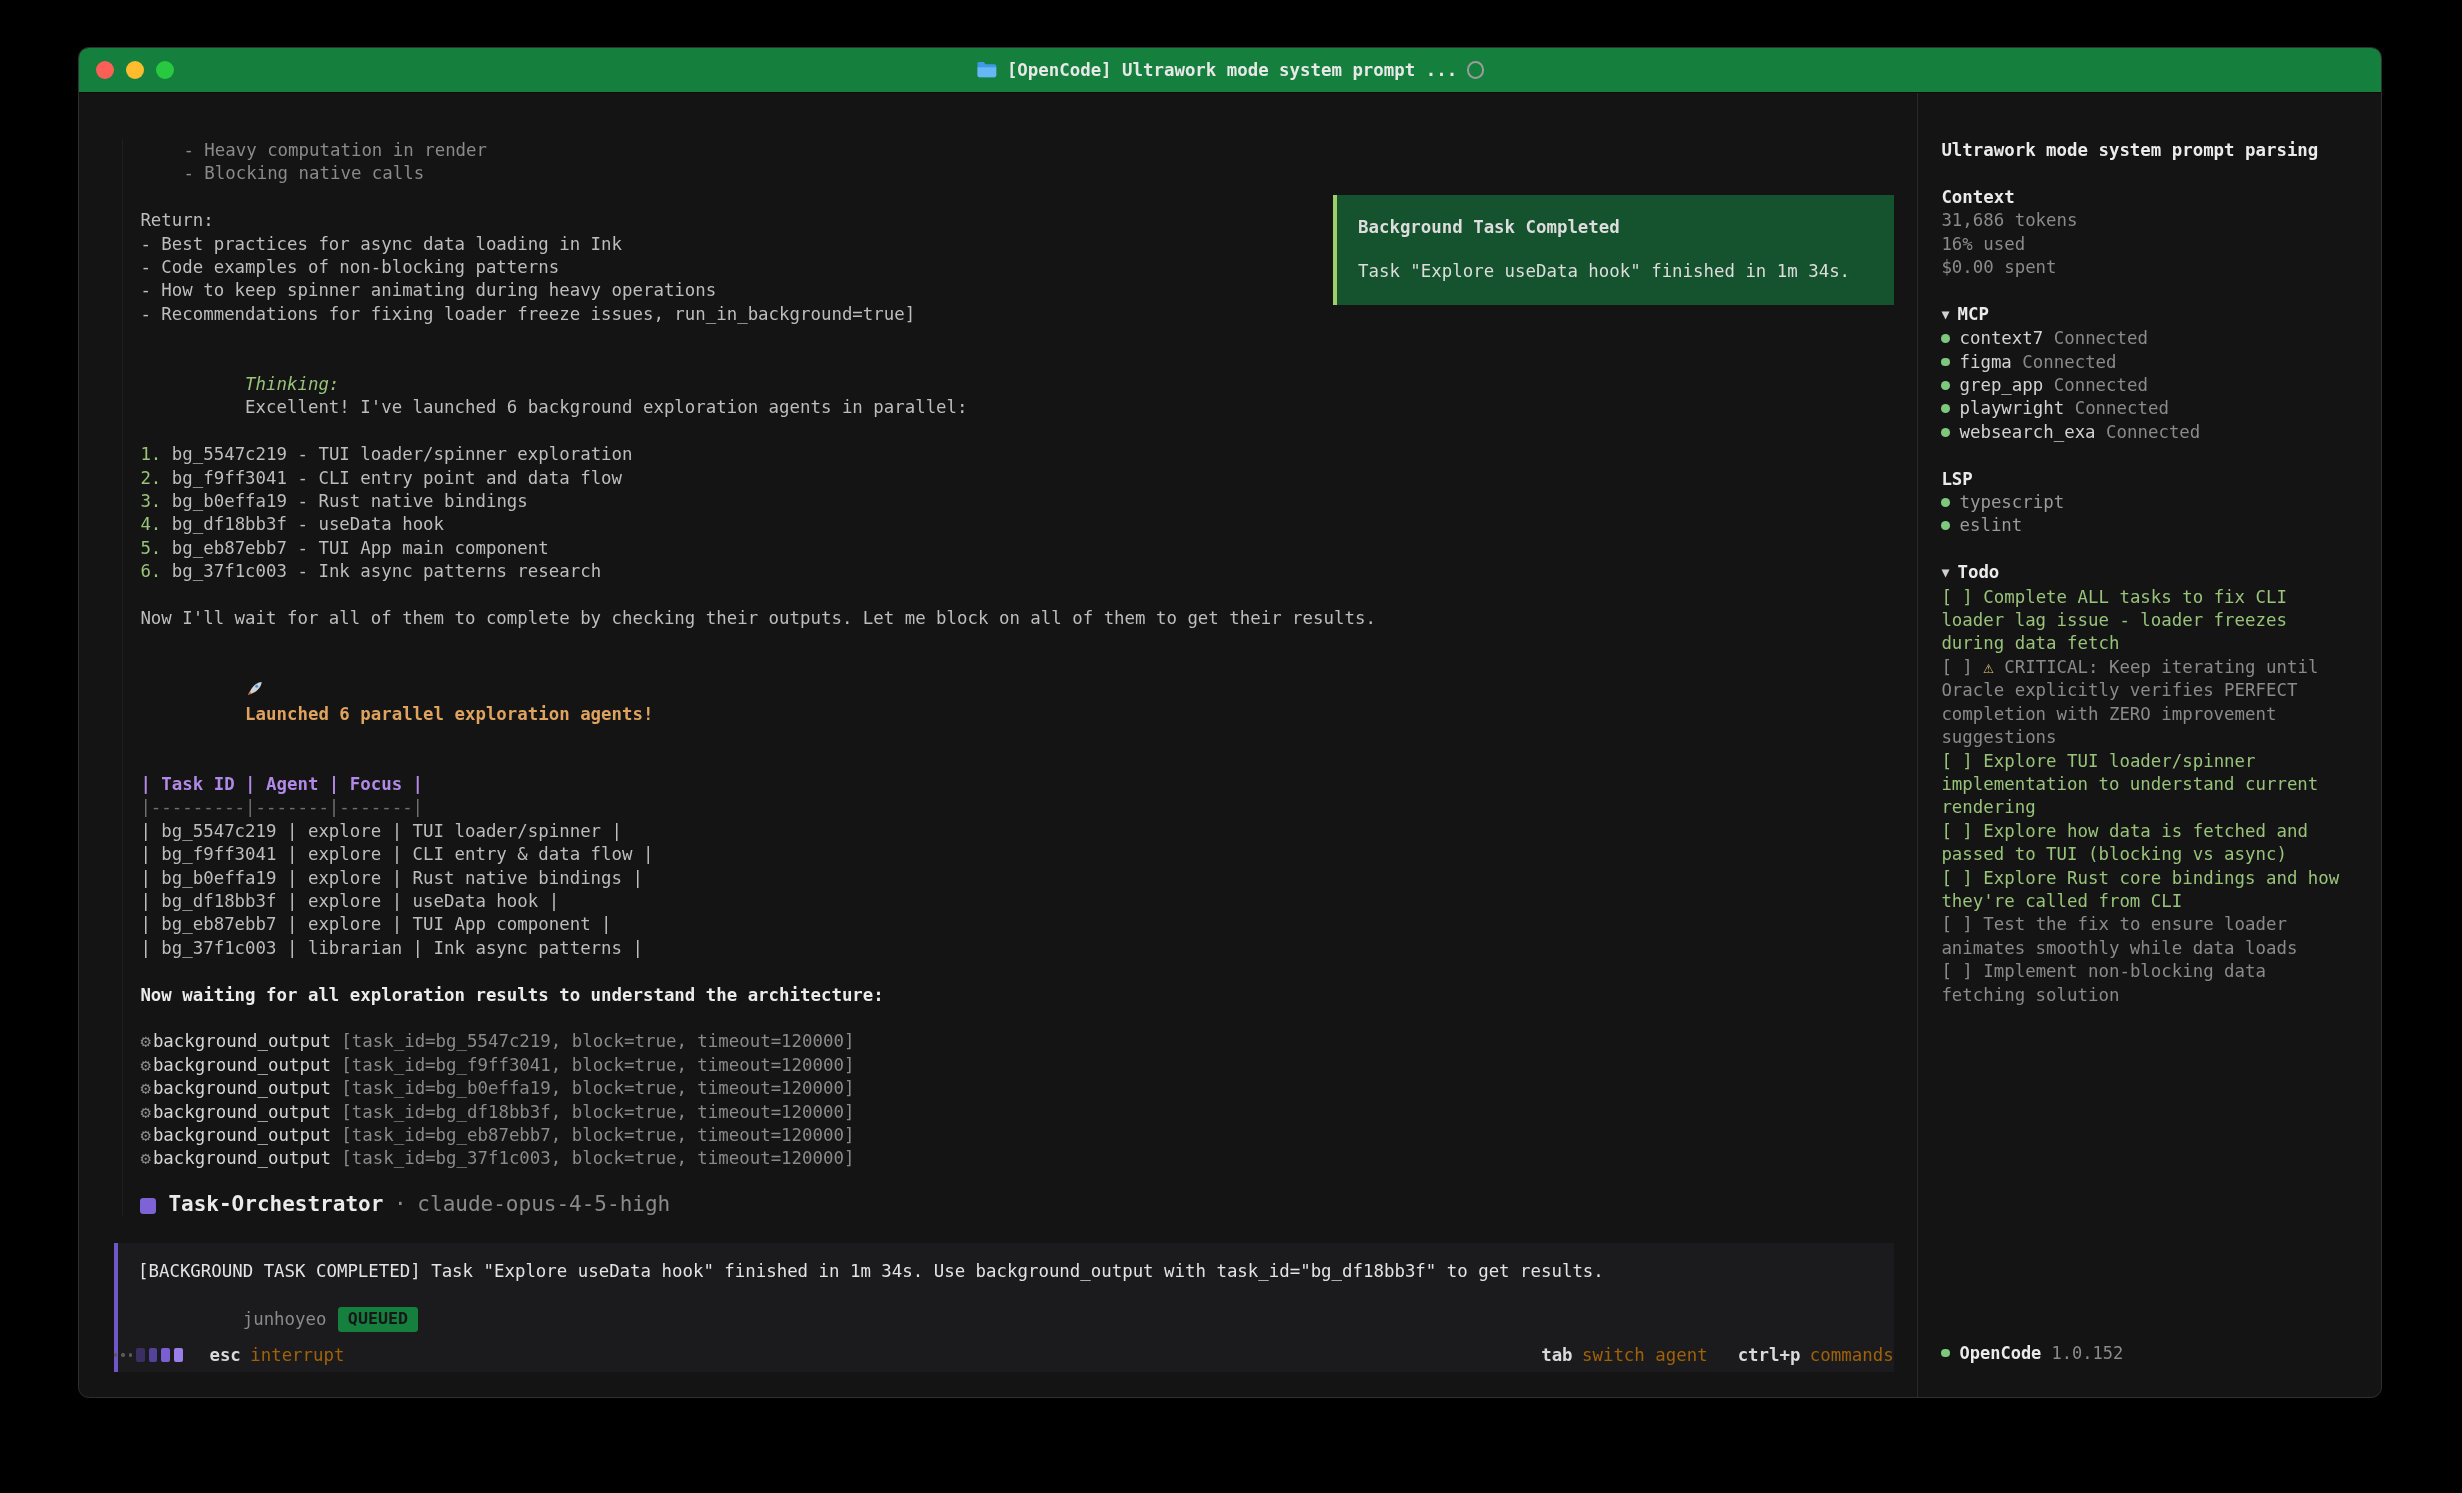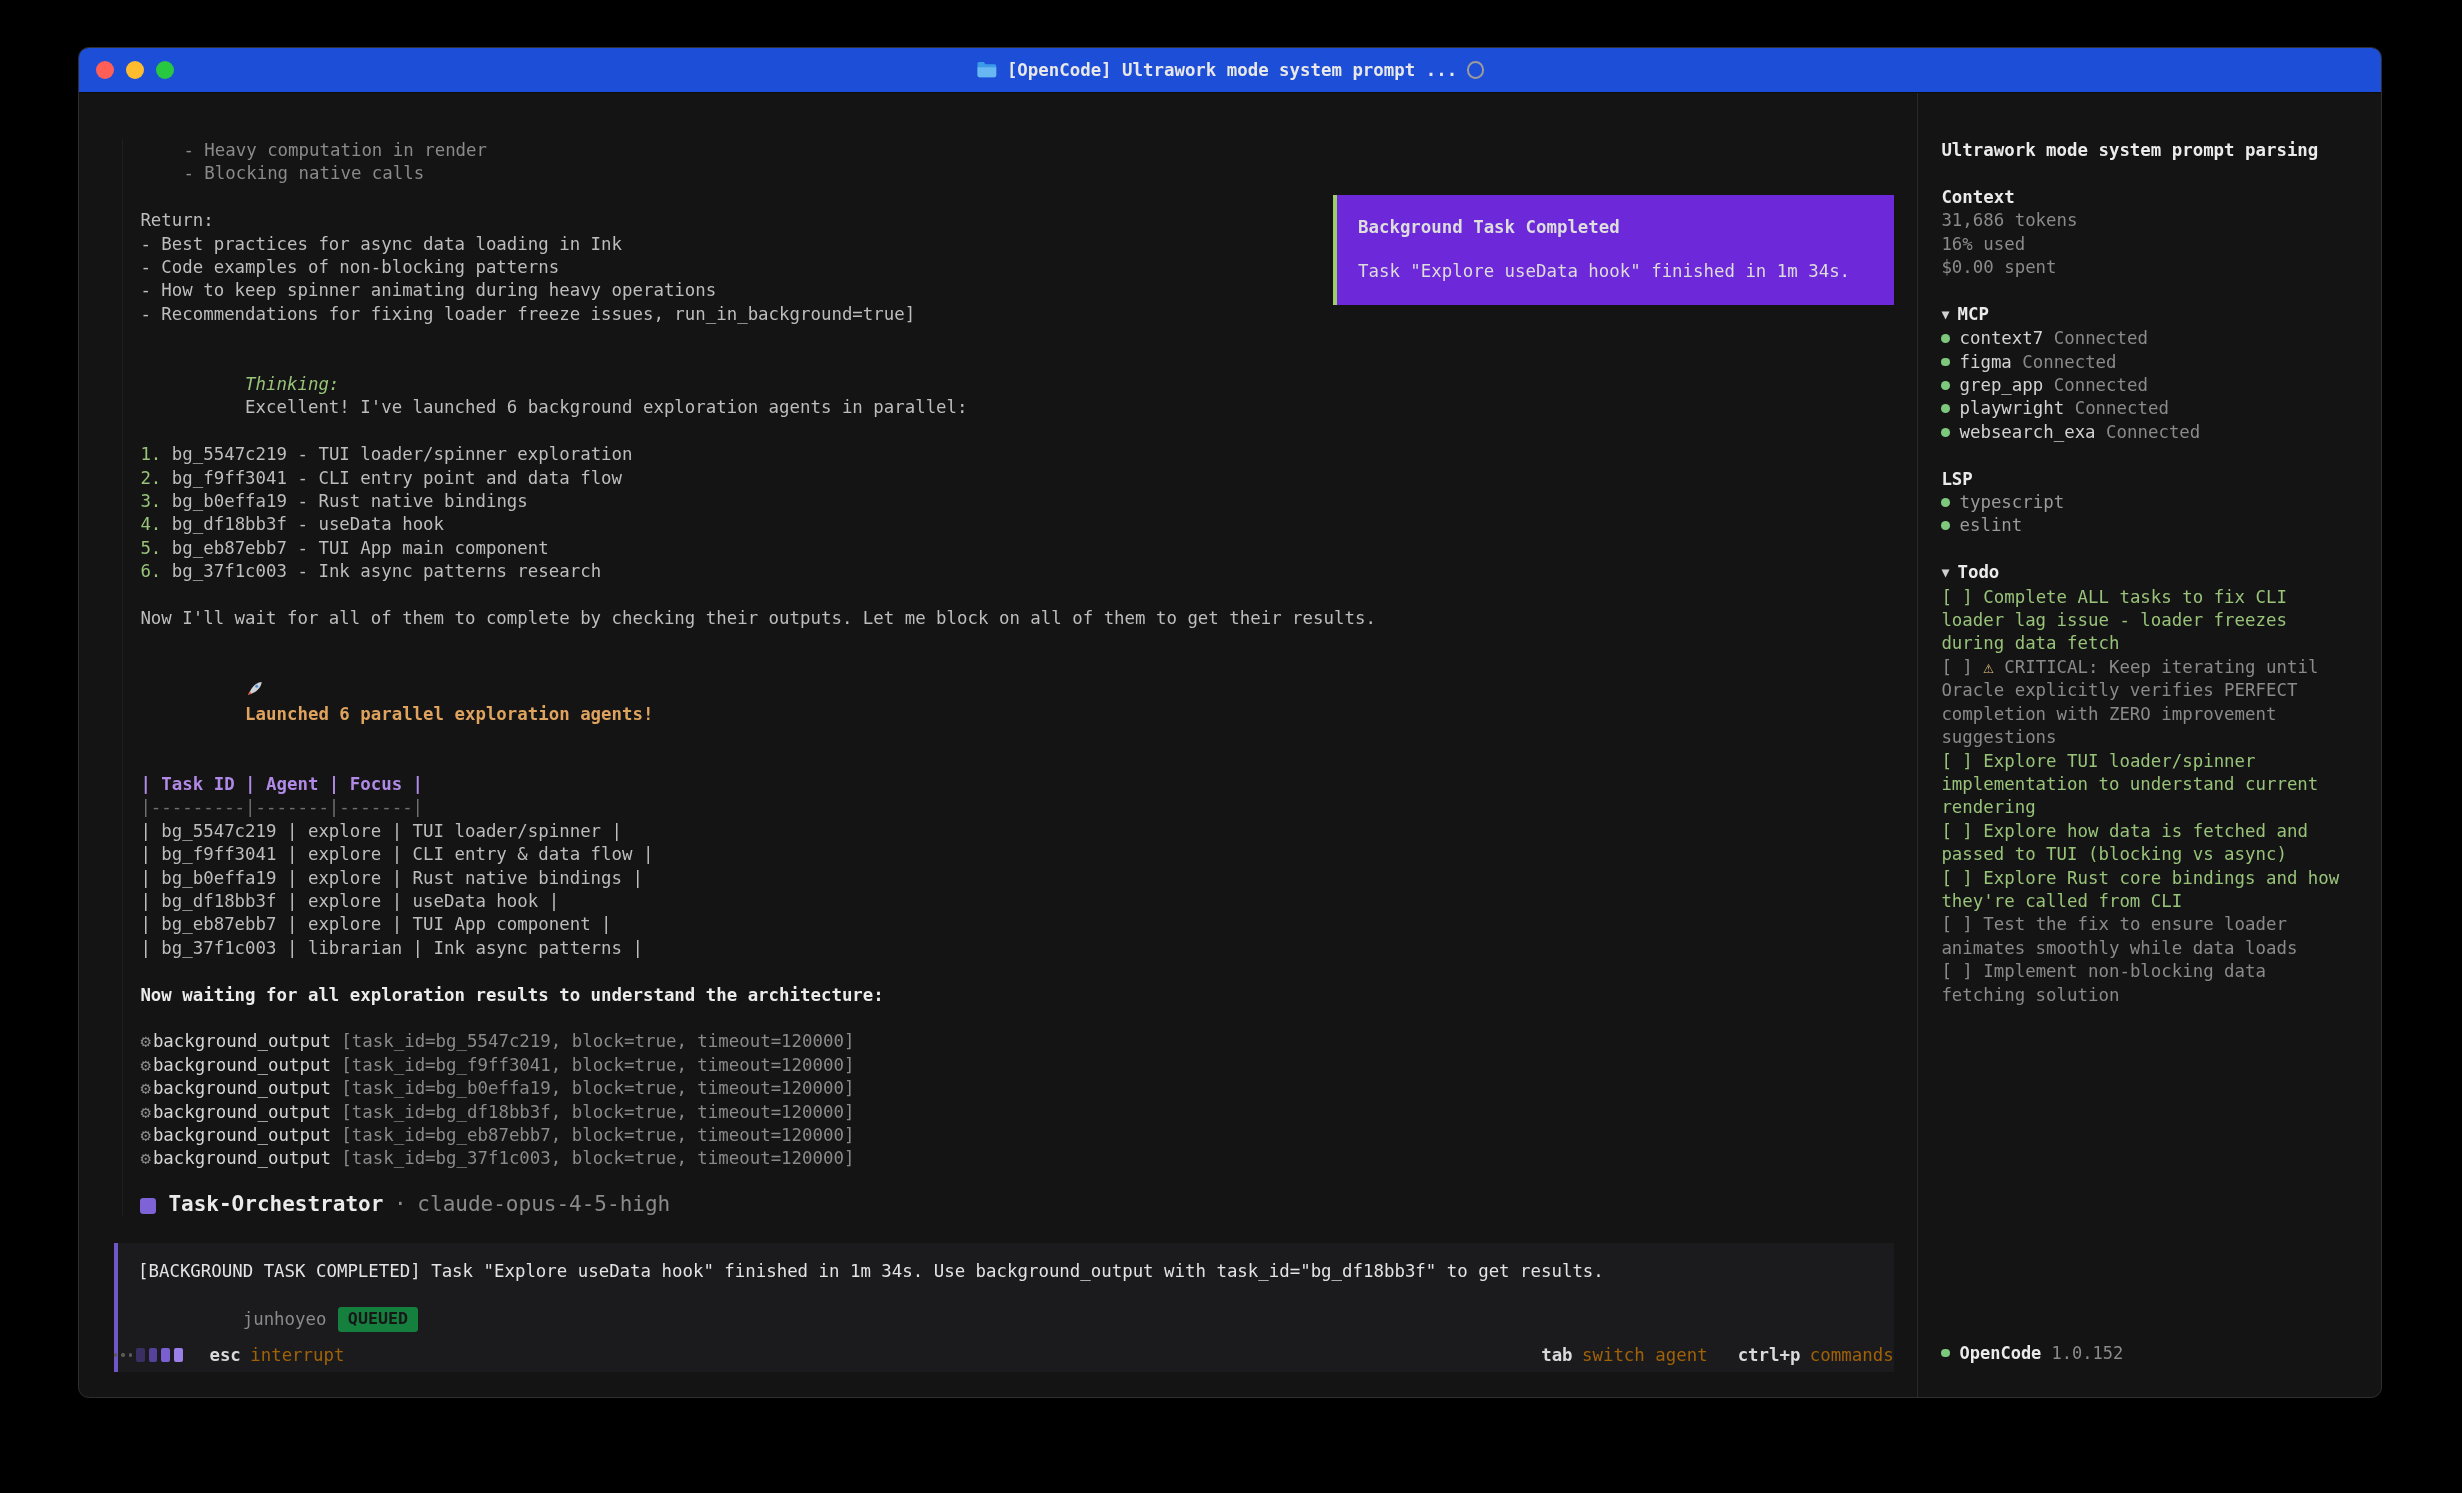--- a/index.html
+++ b/index.html
@@ -8,21 +8,21 @@
     font-family:"DejaVu Sans Mono","Liberation Mono",monospace;
     position:relative;overflow:hidden;
   }
   .window{
     position:absolute;left:78px;top:47px;width:2304px;height:1351px;
     background:#141415;border:0.7px solid #2f2f33;border-radius:10.7px;
     overflow:hidden;display:flex;flex-direction:column;box-sizing:border-box;
   }
   
   .titlebar{
-    height:44px;flex:0 0 44px;background:#1d4ed8;position:relative;
+    height:44px;flex:0 0 44px;background:#15803d;position:relative;
     display:flex;align-items:center;justify-content:center;
     border-bottom:0.7px solid #0c0c0d;
   }
   .traffic{position:absolute;left:17.4px;top:0;height:44px;display:flex;align-items:center;gap:12px;}
   .light{width:18px;height:18px;border-radius:50%;display:inline-block;}
   .light.red{background:#ff5f57;}
   .light.yellow{background:#febc2e;}
   .light.green{background:#28c840;}
   .title-center{display:flex;align-items:center;gap:9.4px;color:#e8e8e8;font-size:17.4px;font-weight:bold;}
   .ring{width:13.4px;height:13.4px;border:2px solid #9b9b9b;border-radius:50%;display:inline-block;}
@@ -54,21 +54,21 @@
     margin-top:25.4px;background:#1b1b1d;border-left:4px solid #6f56c9;
     padding:17.4px 20px;box-sizing:border-box;
   }
   .badge{
     display:inline-block;background:#15803d;color:#17171a;font-weight:bold;
     padding:0.7px 9.4px;border-radius:3.3px;margin-left:12px;font-size:16.7px;
   }
   
   .notification{
     position:absolute;top:102px;right:23.4px;width:561px;box-sizing:border-box;
-    background:#6d28d9;border-left:4px solid #9ece6a;padding:21.4px 21.4px;
+    background:#14532d;border-left:4px solid #9ece6a;padding:21.4px 21.4px;
   }
   .notification .line{color:#dddddd;}
   
   .statusbar{
     position:absolute;left:35px;right:23.4px;bottom:32px;
     display:flex;justify-content:space-between;align-items:center;font-size:17.4px;
   }
   .sb-group{display:flex;align-items:center;gap:30px;}
   .sb-pair{display:flex;align-items:center;gap:9.4px;}
   .key{color:#d9d9d9;font-weight:bold;}

